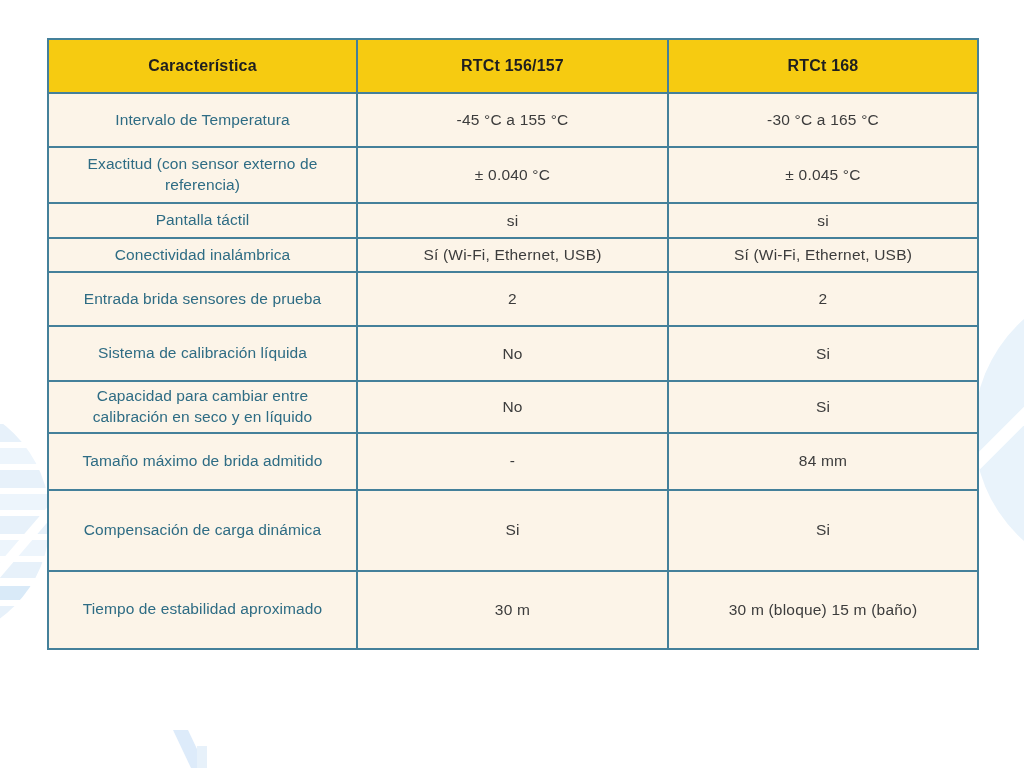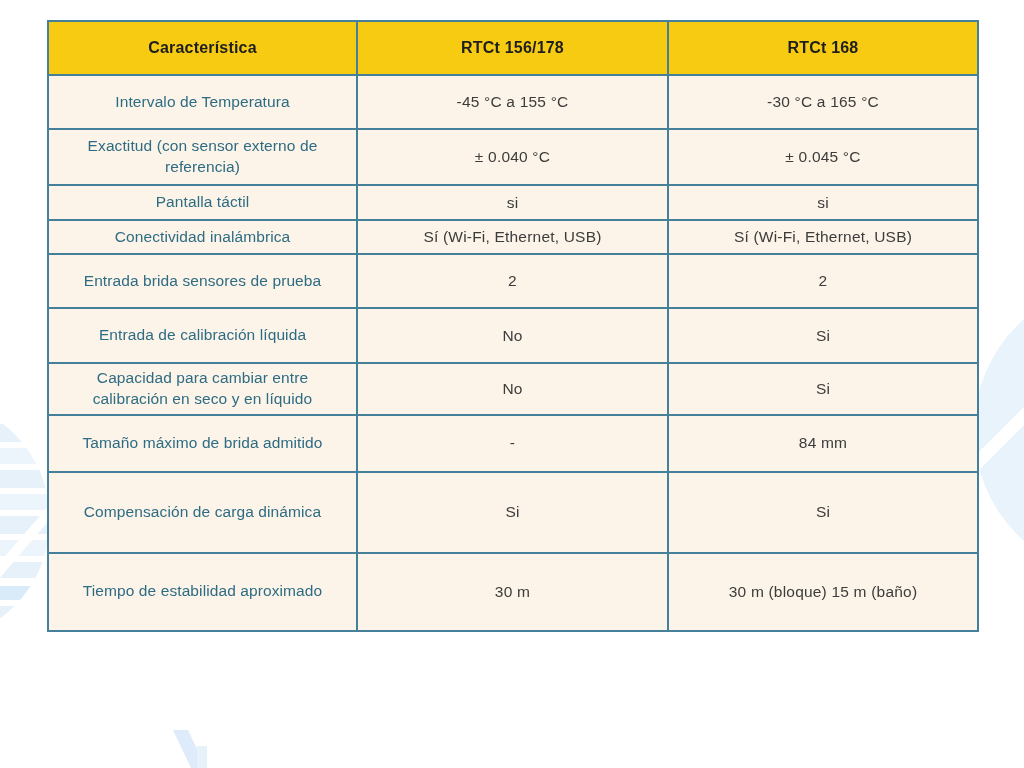--- a/index.html
+++ b/index.html
@@ -11,21 +11,21 @@
     --value-text:#3C3C3C;
     --decor-blue:#E9F3FB;
     --decor-blue-2:#DDEBFA;
   }
   *{margin:0;padding:0;box-sizing:border-box;}
   html,body{width:1024px;height:768px;overflow:hidden;background:#ffffff;
     font-family:"Liberation Sans","DejaVu Sans",sans-serif;}
   .canvas{position:relative;width:1024px;height:768px;background:#ffffff;overflow:hidden;}
   .decor{position:absolute;left:0;top:0;width:1024px;height:768px;pointer-events:none;}
   table.cmp{
-    position:absolute;left:47px;top:20px;width:930px;
+    position:absolute;left:47px;top:38px;width:930px;
     border-collapse:collapse;table-layout:fixed;
     border:2px solid var(--border-color,#44809A);
   }
   table.cmp col.c1{width:309px;}
   table.cmp col.c2{width:311px;}
   table.cmp col.c3{width:310px;}
   table.cmp th, table.cmp td{
     border:2px solid var(--border-color,#44809A);
     text-align:center;vertical-align:middle;
   }
@@ -102,21 +102,21 @@
 
   <table class="cmp">
     <colgroup>
         <col class="c1">
         <col class="c2">
         <col class="c3">
       </colgroup>
     <thead>
       <tr>
         <th>Característica</th>
-        <th>RTCt 156/178</th>
+        <th>RTCt 156/157</th>
         <th>RTCt 168</th>
       </tr>
     </thead>
     <tbody>
       <tr>
         <td class="feat">Intervalo de Temperatura</td>
         <td class="val">-45 °C a 155 °C</td>
         <td class="val">-30 °C a 165 °C</td>
       </tr>
       <tr>
@@ -133,21 +133,21 @@
         <td class="feat">Conectividad inalámbrica</td>
         <td class="val">Sí (Wi-Fi, Ethernet, USB)</td>
         <td class="val">Sí (Wi-Fi, Ethernet, USB)</td>
       </tr>
       <tr>
         <td class="feat">Entrada brida sensores de prueba</td>
         <td class="val">2</td>
         <td class="val">2</td>
       </tr>
       <tr>
-        <td class="feat">Entrada de calibración líquida</td>
+        <td class="feat">Sistema de calibración líquida</td>
         <td class="val">No</td>
         <td class="val">Si</td>
       </tr>
       <tr>
         <td class="feat">Capacidad para cambiar entre calibración en seco y en líquido</td>
         <td class="val">No</td>
         <td class="val">Si</td>
       </tr>
       <tr>
         <td class="feat">Tamaño máximo de brida admitido</td>

